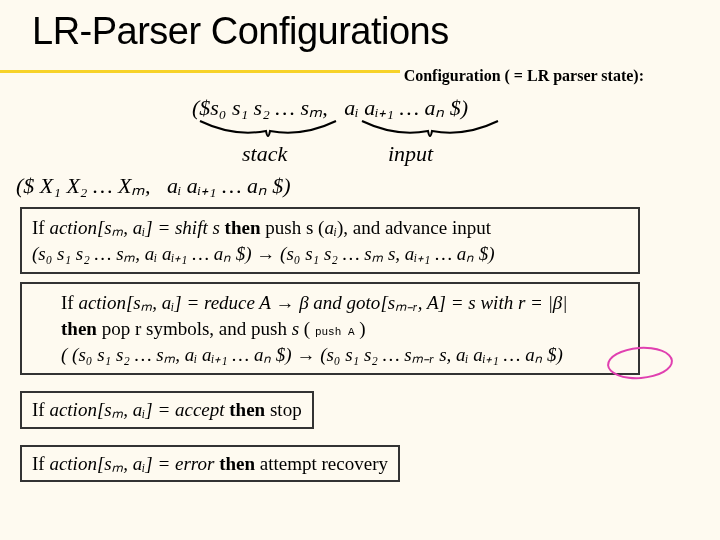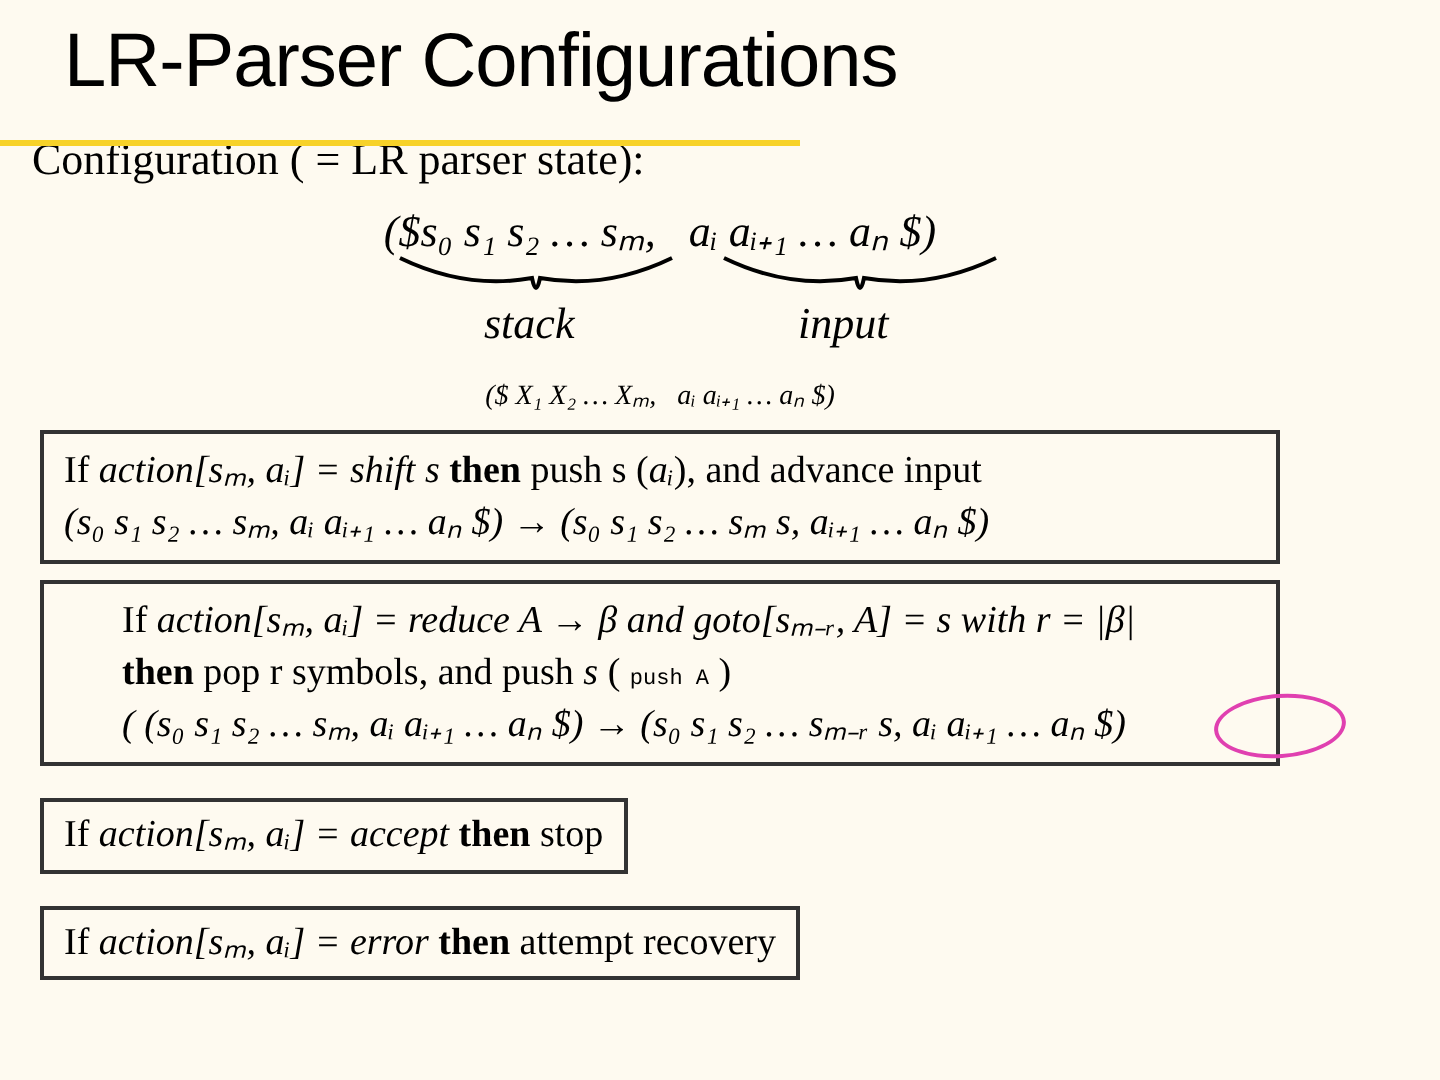--- a/index.html
+++ b/index.html
@@ -27,23 +27,24 @@
   }
   .title-underline {
     position: absolute;
     top: 70px;
     left: 0;
     width: 400px;
     height: 3px;
     background: #f7d229;
   }
   .subtitle {
-    text-align: left;
-    font-size: 22px;
+    text-align: right;
+    font-size: 16px;
     margin-top: 14px;
+    font-weight: bold;
   }
   .cfgline {
     text-align: center;
     font-size: 22px;
     margin-top: 6px;
   }
   .ital { font-style: italic; }
   .brace-row {
     position: relative;
     width: 720px;
@@ -52,23 +53,22 @@
   .brace-row svg {
     position: absolute;
     top: -2px;
   }
   .brace-label {
     font-size: 22px;
     position: absolute;
     top: 20px;
   }
   .cfgline2 {
-    text-align: center;
-    font-size: 14px;
-    margin-top: 10px;
+    text-align: left;
+    font-size: 22px;
   }
   .box {
     border: 2px solid #333;
     padding: 6px 10px;
     margin: 8px 4px;
     font-size: 19px;
     line-height: 1.35;
   }
   .oval {
     position: absolute;
@@ -100,21 +100,21 @@
 
   <div class="brace-row">
     <svg width="140" height="22" style="left:182px">
       <path d="M2 2 Q35 18 68 12 Q70 22 72 12 Q105 18 138 2" stroke="#000" stroke-width="2" fill="none"></path>
     </svg>
     <div class="brace-label ital" style="left:226px">stack</div>
 
     <svg width="140" height="22" style="left:344px">
       <path d="M2 2 Q35 18 68 12 Q70 22 72 12 Q105 18 138 2" stroke="#000" stroke-width="2" fill="none"></path>
     </svg>
-    <div class="brace-label ital" style="left:383px">input</div>
+    <div class="brace-label ital" style="left:372px">input</div>
   </div>
 
   <div class="cfgline2">
     <span class="ital">($ X₁ X₂ … Xₘ,</span>
     &nbsp;
     <span class="ital">aᵢ aᵢ₊₁ … aₙ $)</span>
   </div>
 
   <div class="box">
     <div>

